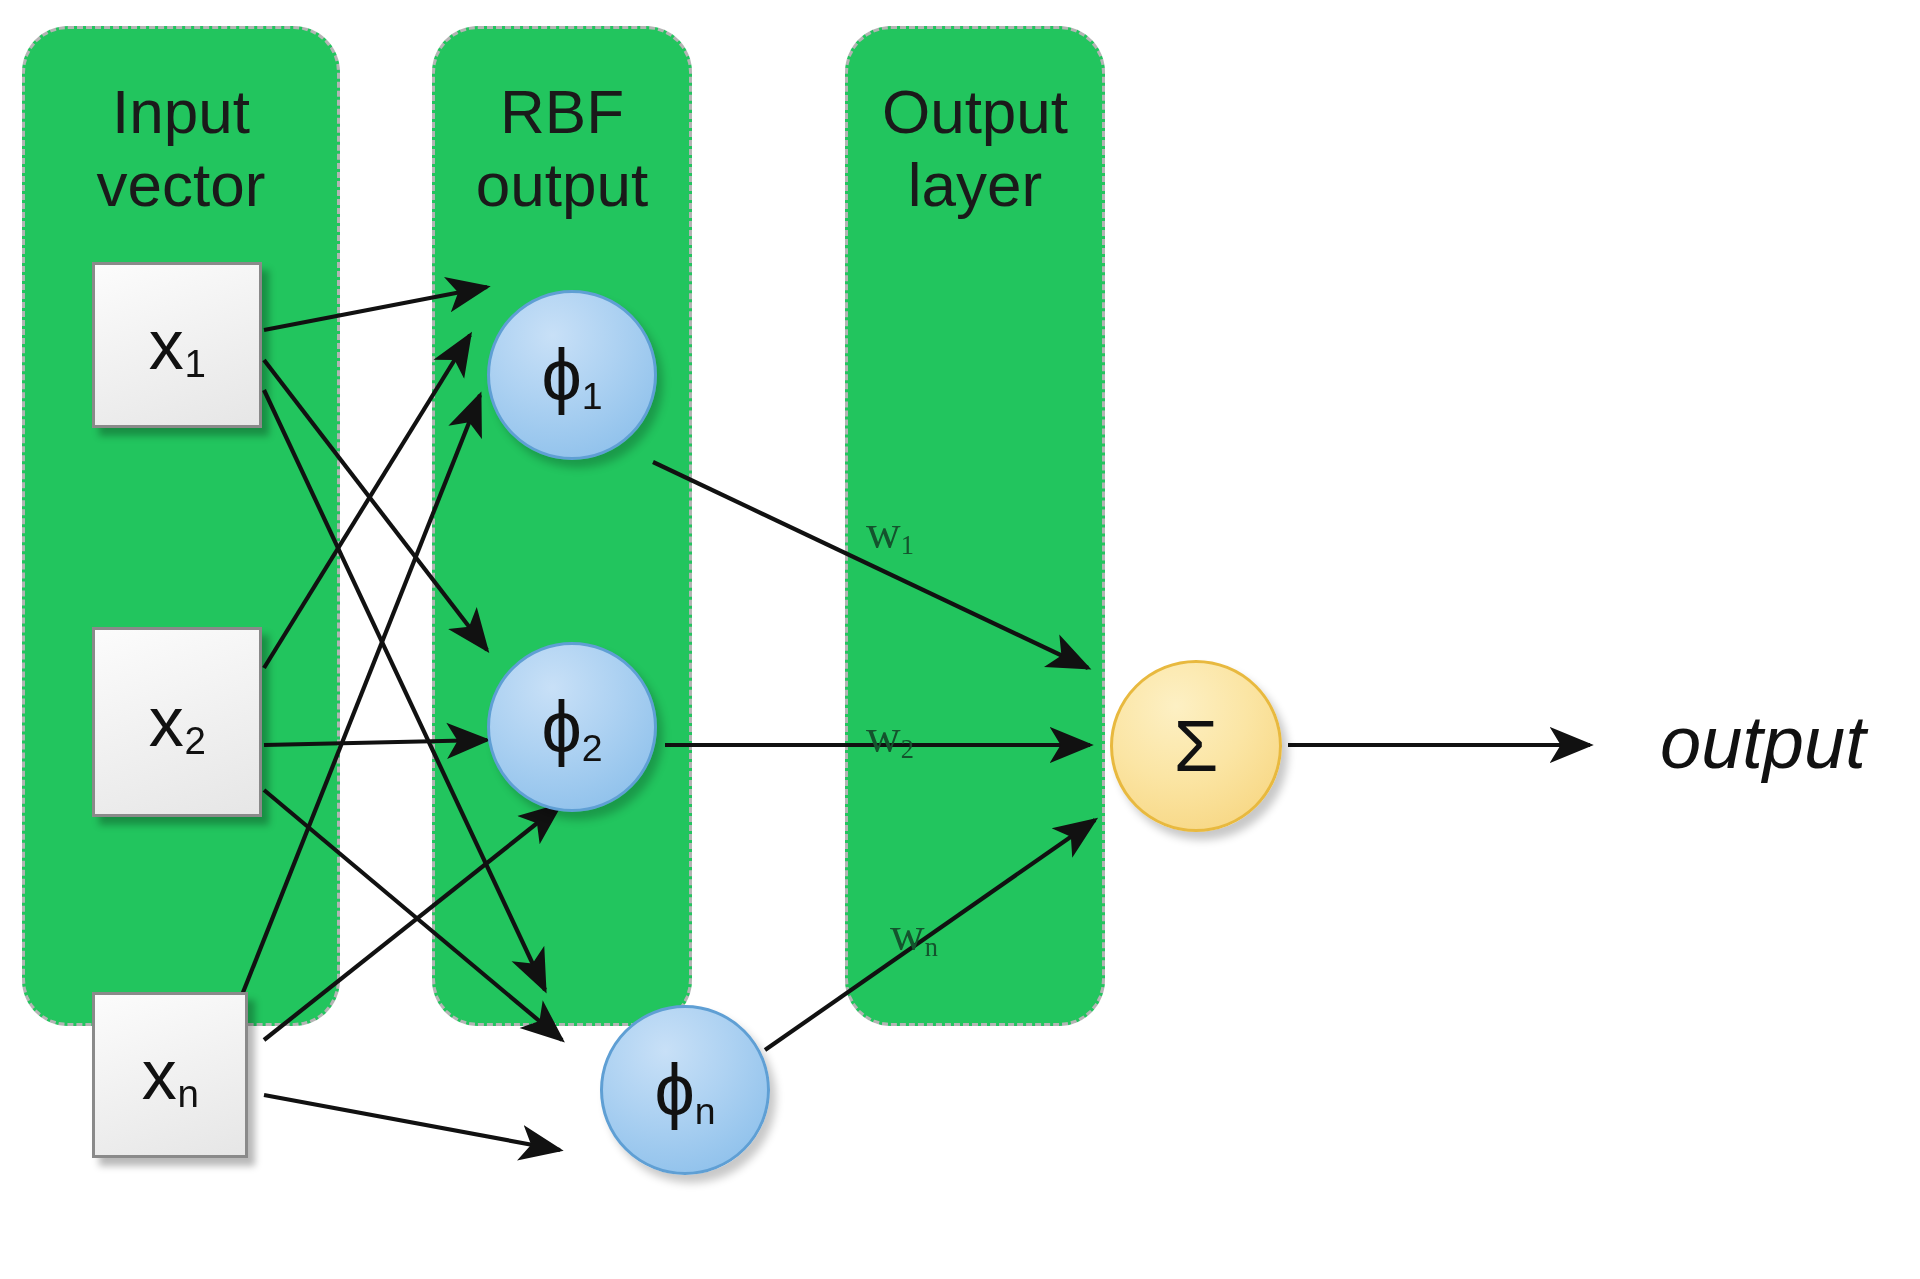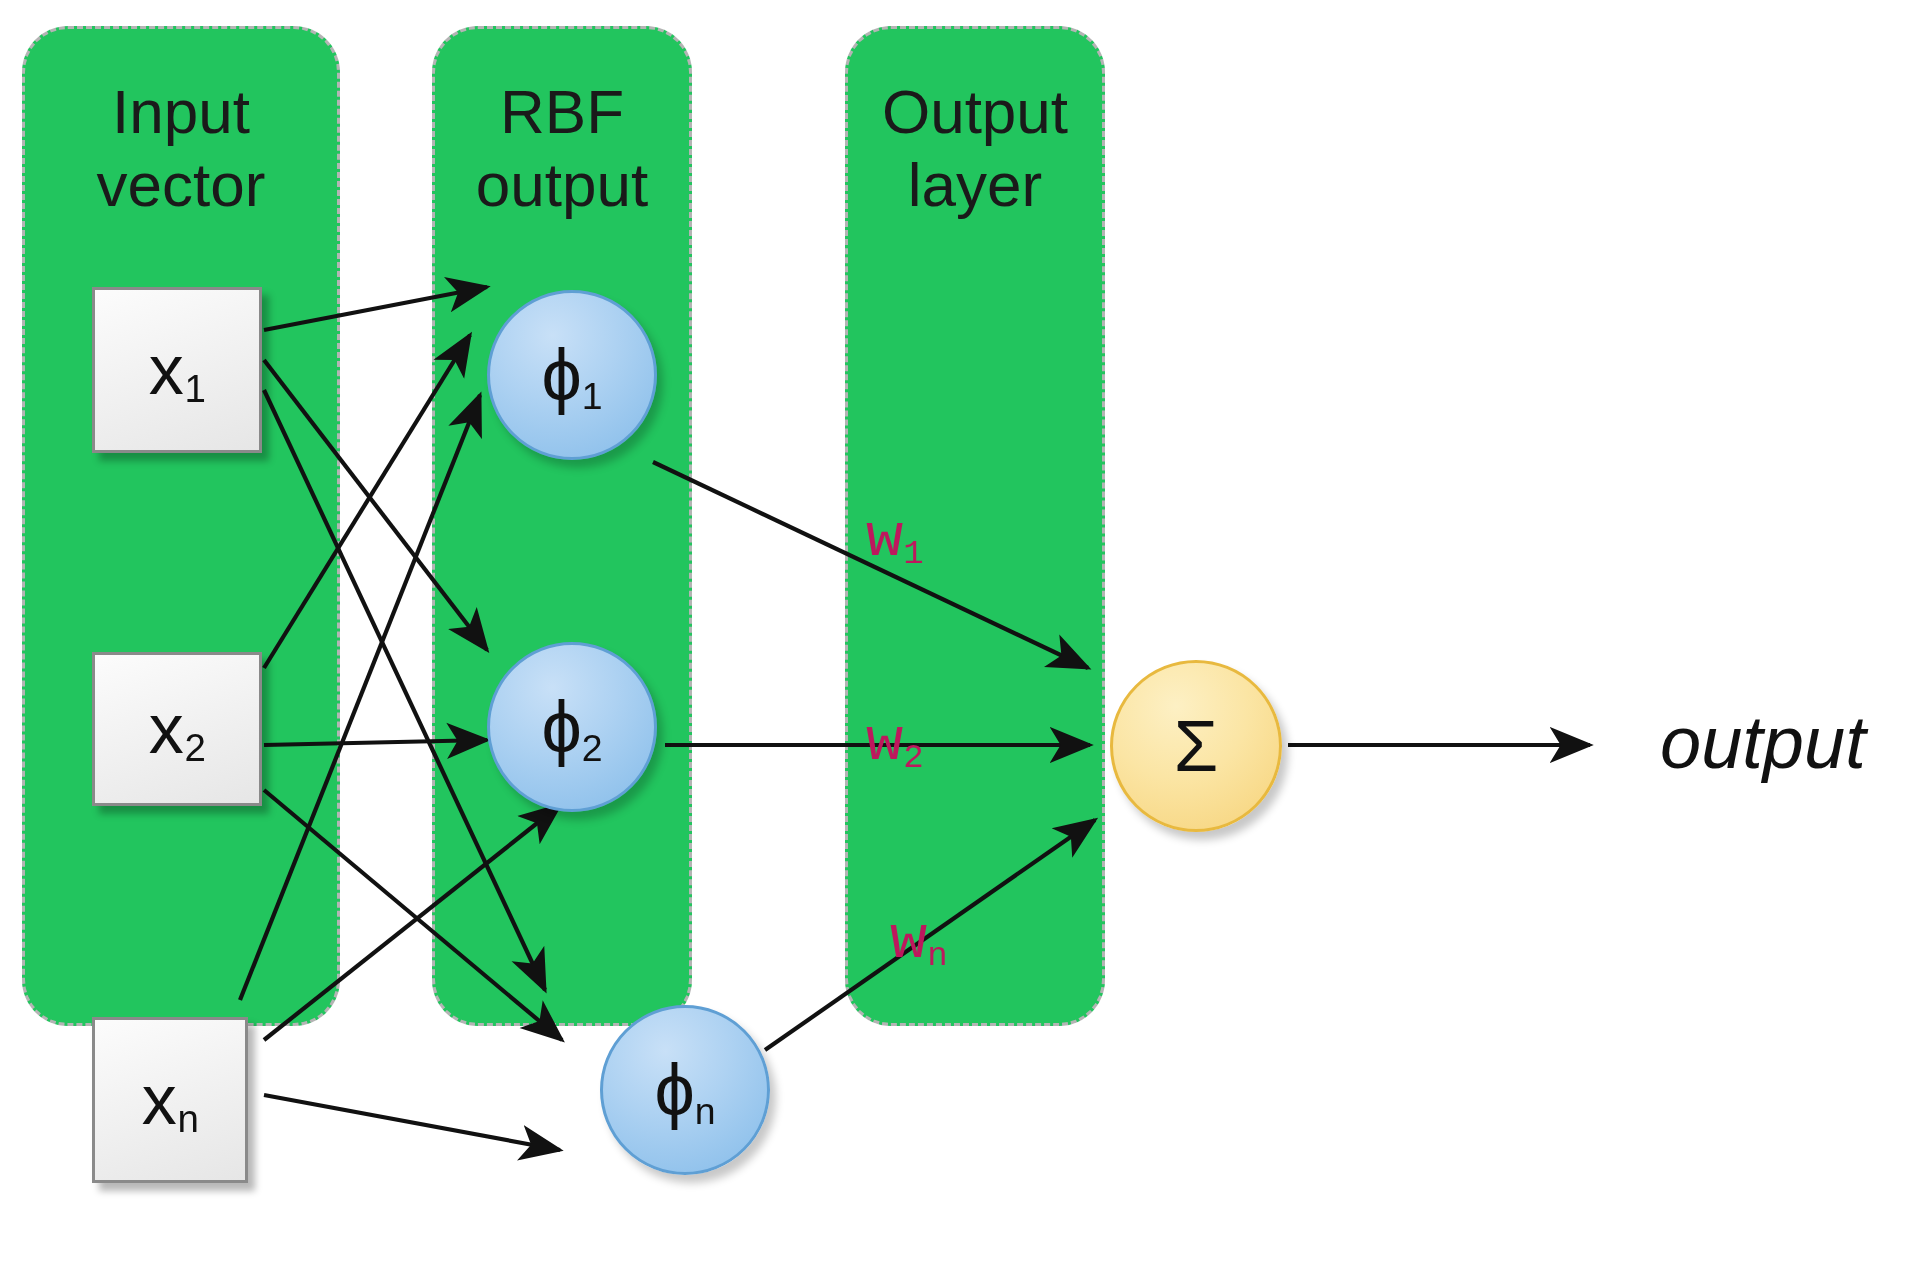--- a/index.html
+++ b/index.html
@@ -43,21 +43,20 @@
   }
   .inbox {
     position: absolute;
     box-sizing: border-box;
     background: linear-gradient(160deg, #fcfcfc 0%, #f2f2f2 45%, #e6e6e6 100%);
     border: 3px solid #8a8a8a;
     box-shadow: 7px 8px 7px rgba(0,0,0,0.28);
     display: flex;
     align-items: center;
     justify-content: center;
-    margin-top: 25px;
   }
   .inbox .lbl {
     font-size: 70px;
     color: #111111;
     font-family: "Liberation Sans", sans-serif;
     line-height: 1;
   }
   .inbox .lbl sub {
     font-size: 0.55em;
     vertical-align: baseline;
@@ -89,23 +88,23 @@
     line-height: 1;
   }
   .node .lbl sub {
     font-size: 0.52em;
     vertical-align: baseline;
     position: relative;
     top: 0.24em;
   }
   .wlabel {
     position: absolute;
-    font-size: 62px;
-    color: #be185d;
-    font-family: Liberation Mono, monospace;
+    font-size: 48px;
+    color: #14532d;
+    font-family: Liberation Serif, serif;
     line-height: 1;
     white-space: nowrap;
   }
   .wlabel sub {
     font-size: 0.55em;
     vertical-align: baseline;
     position: relative;
     top: 0.22em;
   }
   .outtext {
@@ -165,21 +164,21 @@
       <line x1="1288" y1="745" x2="1590" y2="745"></line>
     </g>
   </svg>
 
   <div class="inbox" style="left:92px; top:262px; width:170px; height:166px;">
     <span class="lbl">
       <span>x</span><sub>1</sub>
     </span>
   </div>
 
-  <div class="inbox" style="left:92px; top:627px; width:170px; height:154px;">
+  <div class="inbox" style="left:92px; top:627px; width:170px; height:190px;">
     <span class="lbl">
       <span>x</span><sub>2</sub>
     </span>
   </div>
 
   <div class="inbox" style="left:92px; top:992px; width:156px; height:166px;">
     <span class="lbl">
       <span>x</span><sub>n</sub>
     </span>
   </div>

